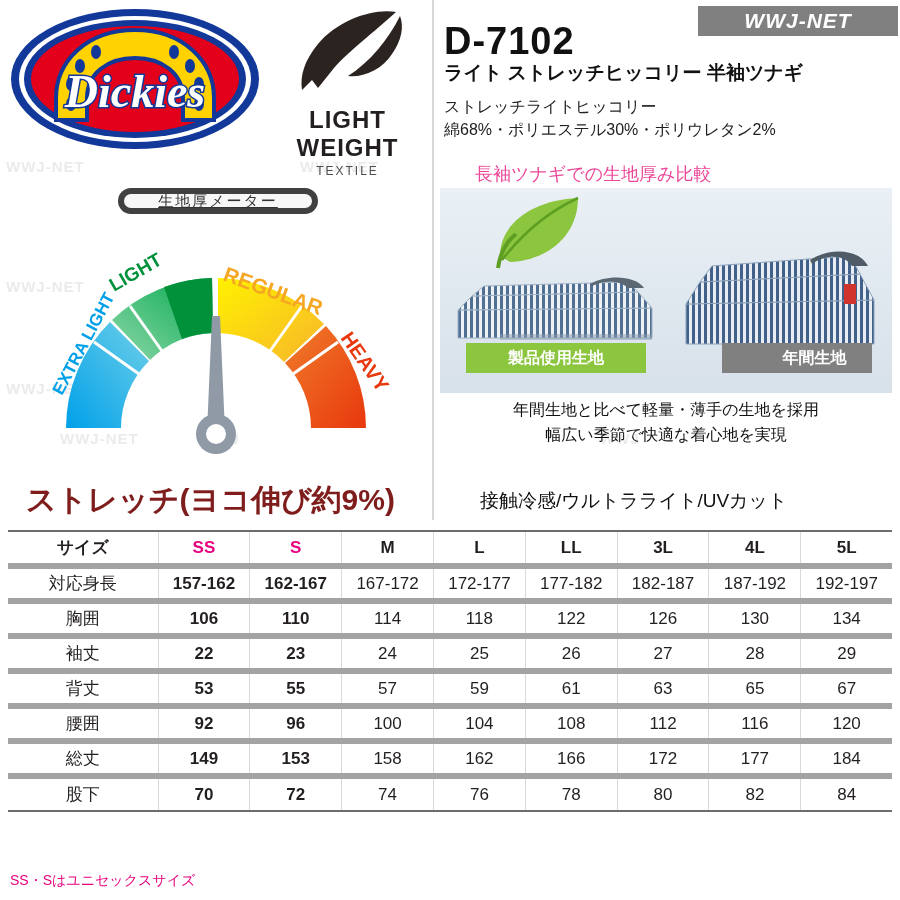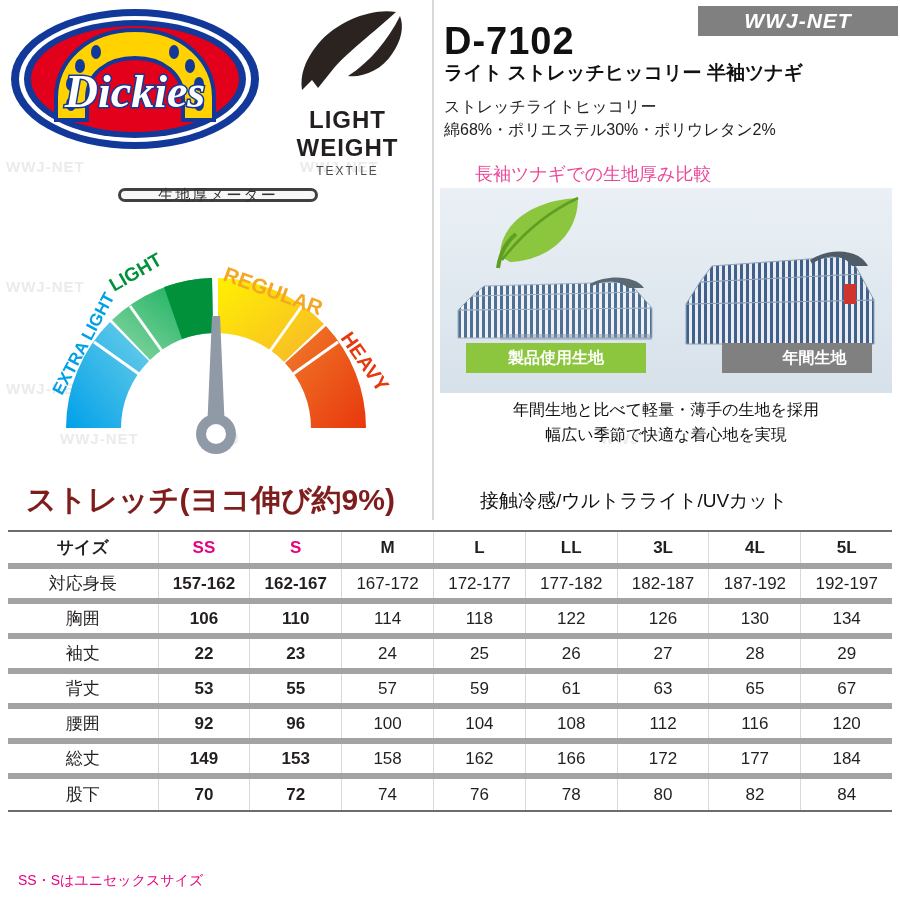--- a/index.html
+++ b/index.html
@@ -33,24 +33,24 @@
   .wwj { position:absolute; right:2px; top:6px; width:200px; height:30px; background:#808080;
          color:#fff; font-style:italic; font-weight:bold; font-size:21px; letter-spacing:1px;
          display:flex; align-items:center; justify-content:center; }
   .code { position:absolute; left:4px; top:20px; font-size:38px; font-weight:bold; letter-spacing:1px; color:#111; }
   .pname { position:absolute; left:4px; top:60px; font-size:19px; font-weight:bold; color:#111; }
   .matl { position:absolute; left:4px; top:95px; font-size:16px; color:#222; line-height:1.45; }
 
   
   .meter-wrap { position:absolute; left:0; top:160px; width:432px; height:320px; }
   .meter-title {
-    position:absolute; left:118px; top:28px; width:200px; height:14px;
-    border:3px solid #404040; border-radius:15px; background:#f7f7f7;
+    position:absolute; left:118px; top:28px; width:200px; height:26px;
+    border:6px solid #404040; border-radius:15px; background:#f7f7f7;
     display:flex; align-items:center; justify-content:center;
-    font-size:15px; color:#333; letter-spacing:2px;
+    font-size:15px; color:#333; letter-spacing:2px;text-decoration:underline;
   }
   .gauge { position:absolute; left:10px; top:60px; width:412px; height:250px; }
 
   
   .cmp-title { position:absolute; left:475px; top:162px; font-size:18px; font-weight:normal; color:#ec4899; }
   .photo { position:absolute; left:440px; top:188px; width:452px; height:205px;
            background:linear-gradient(#e8eef3,#dfe7ee); overflow:hidden; }
   .lbl-green { position:absolute; left:466px; top:343px; width:180px; height:30px; background:#8cc63f;
                color:#fff; font-size:16px; font-weight:bold; display:flex; align-items:center; justify-content:center; }
   .lbl-gray  { position:absolute; left:722px; top:343px; width:150px; height:30px; background:#808080;
@@ -70,21 +70,21 @@
     border-right:1px solid #d9d9d9;
   }
   table.size tr { border-bottom:6px solid #a3a3a3; }
   table.size tr:first-child { border-top:2px solid #6d6d6d; }
   table.size tr:last-child { border-bottom:2px solid #6d6d6d; }
   table.size td:first-child { width:150px; border-right:1px solid #d9d9d9; }
   table.size td:last-child { border-right:none; }
   td.hl { color:#e6007e; font-weight:bold; }
   tr.head td { font-weight:bold; }
   tr.head td.hl { color:#e6007e; }
-  .foot { position:absolute; left:10px; top:872px; font-size:14px; color:#e6007e;margin-left:8px; }
+  .foot { position:absolute; left:10px; top:872px; font-size:14px; color:#e6007e; }
 </style>
 </head>
 <body>
 
 <div class="page">
 
   <div class="wm" style="left:6px; top:158px;">WWJ-NET</div>
   <div class="wm" style="left:300px; top:158px;">WWJ-NET</div>
   <div class="wm" style="left:6px; top:278px;">WWJ-NET</div>
   <div class="wm" style="left:200px; top:430px;">WWJ</div>

